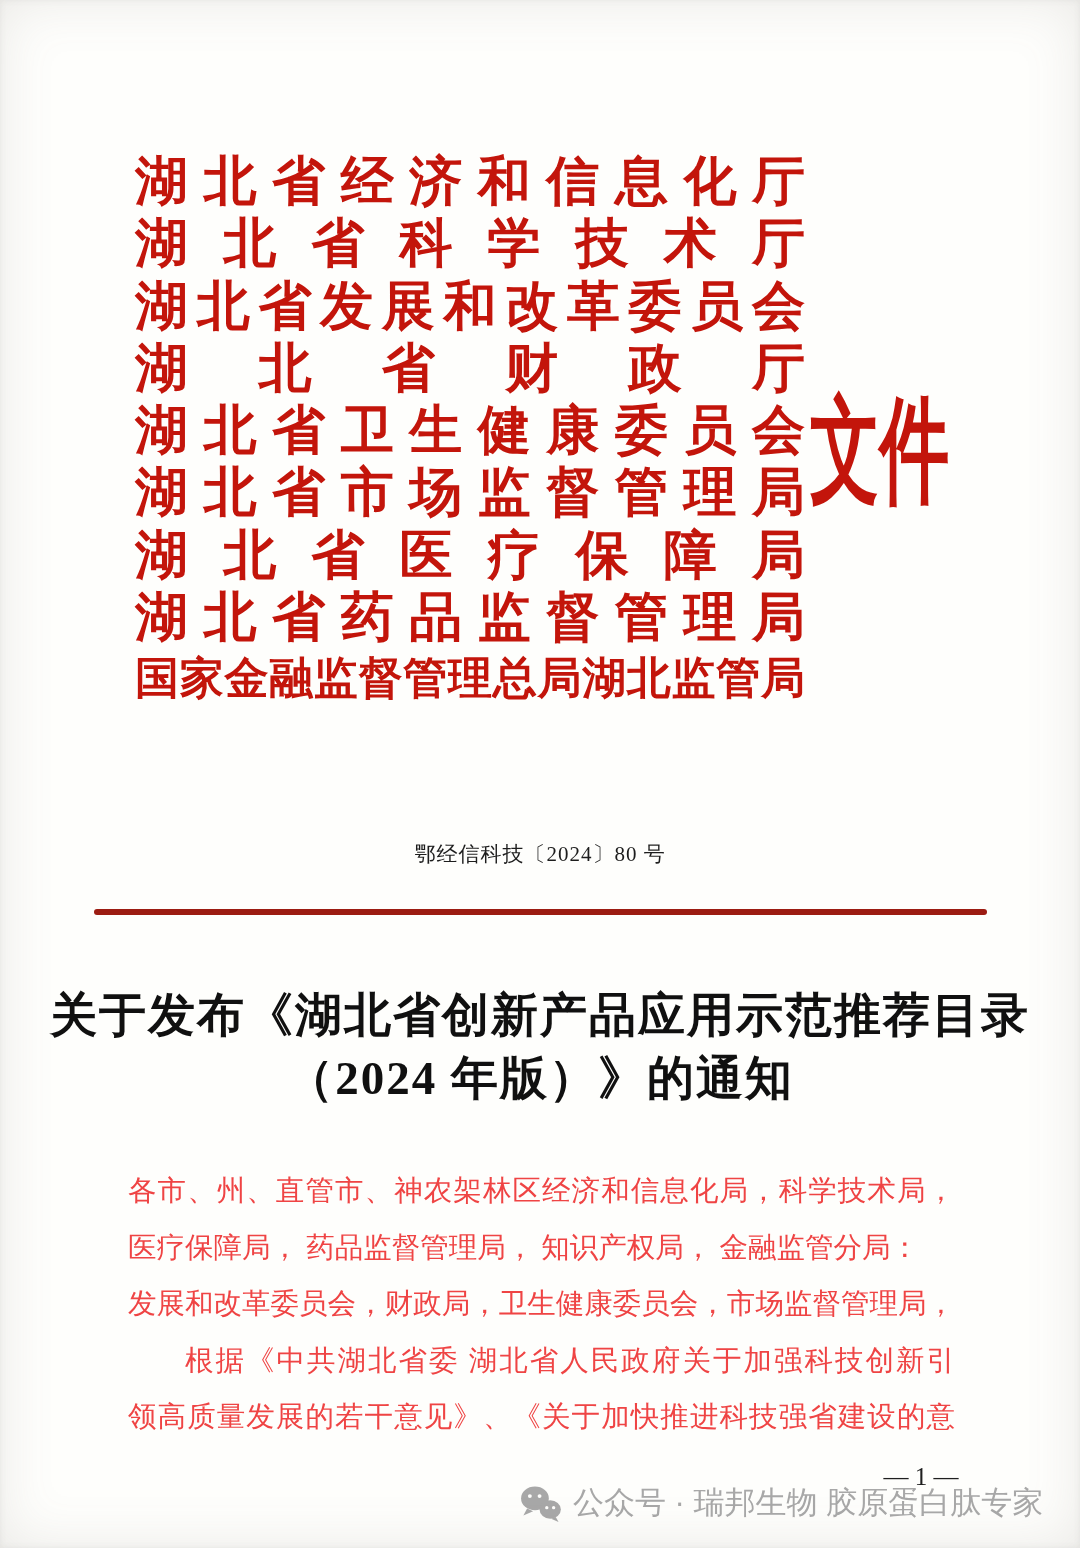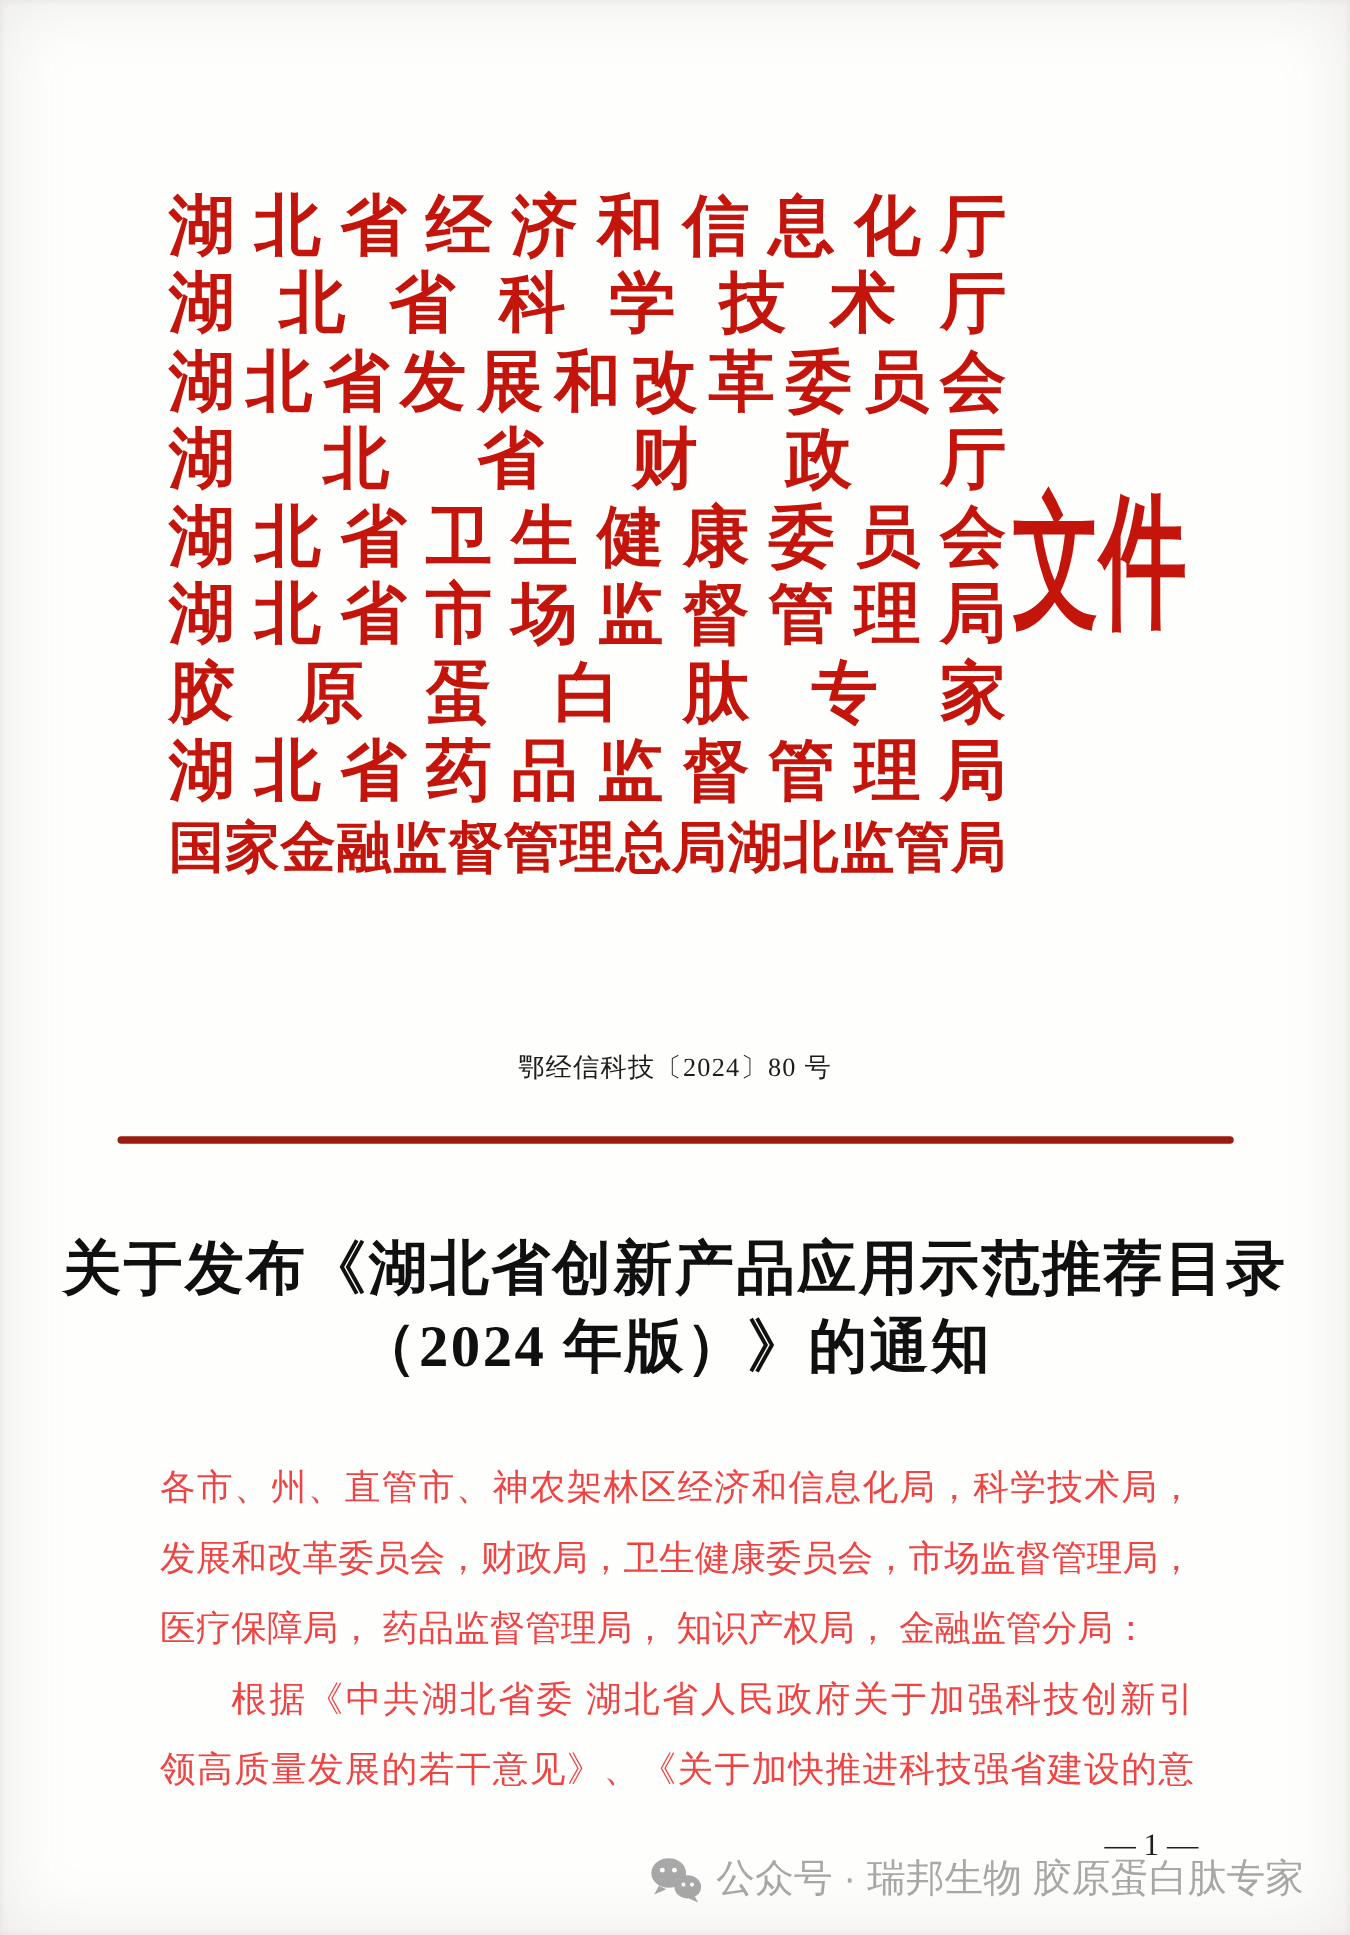--- a/index.html
+++ b/index.html
@@ -86,40 +86,40 @@
 
 <div class="page">
 
   <div class="agencies">
     <div class="agency-line">湖北省经济和信息化厅</div>
     <div class="agency-line">湖北省科学技术厅</div>
     <div class="agency-line">湖北省发展和改革委员会</div>
     <div class="agency-line">湖北省财政厅</div>
     <div class="agency-line">湖北省卫生健康委员会</div>
     <div class="agency-line">湖北省市场监督管理局</div>
-    <div class="agency-line">胶原蛋白肽专家</div>
+    <div class="agency-line">湖北省医疗保障局</div>
     <div class="agency-line">湖北省药品监督管理局</div>
     <div class="agency-line">国家金融监督管理总局湖北监管局</div>
   </div>
 
   <div class="wenjian">文件</div>
 
   <div class="doc-number">鄂经信科技〔2024〕80 号</div>
 
   <div class="red-line"></div>
 
   <div class="title">
     <div>关于发布《湖北省创新产品应用示范推荐目录</div>
     <div>（2024 年版）》的通知</div>
   </div>
 
   <div class="body-block">
     <div class="body-line">各市、州、直管市、神农架林区经济和信息化局，科学技术局，</div>
+    <div class="body-line no-justify">医疗保障局， 药品监督管理局， 知识产权局， 金融监管分局：</div>
     <div class="body-line">发展和改革委员会，财政局，卫生健康委员会，市场监督管理局，</div>
-    <div class="body-line no-justify">医疗保障局， 药品监督管理局， 知识产权局， 金融监管分局：</div>
     <div class="body-line indent">根据《中共湖北省委 湖北省人民政府关于加强科技创新引</div>
     <div class="body-line">领高质量发展的若干意见》、《关于加快推进科技强省建设的意</div>
   </div>
 
   <div class="page-num">— 1 —</div>
 
   <div class="watermark">
     <svg class="wechat-icon" viewBox="0 0 46 40" width="43" height="37" aria-hidden="true">
       <ellipse cx="17" cy="14.5" rx="15" ry="12.8" fill="#a8a8a8"></ellipse>
       <path d="M8.5 25.5 L4.5 33 L15 28.5 Z" fill="#a8a8a8"></path>

